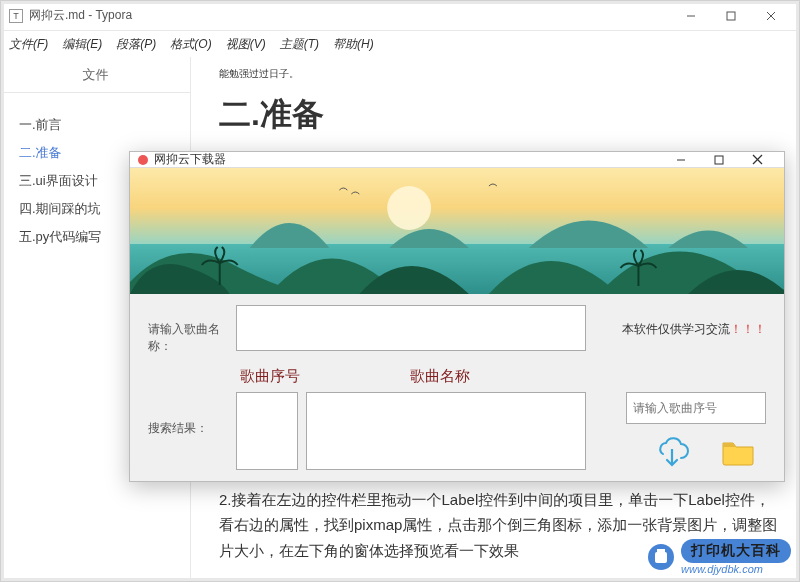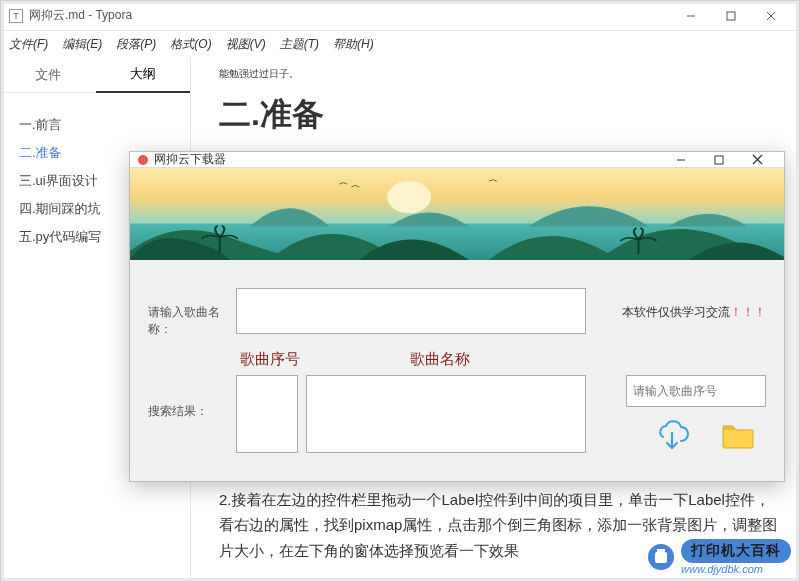--- a/index.html
+++ b/index.html
@@ -32,21 +32,21 @@
     
     .dialog { position: absolute; left: 128px; top: 150px; width: 656px; height: 331px; background: #f0f0f0; border: 1px solid #bbb; box-shadow: 0 5px 22px rgba(0,0,0,.25); display: flex; flex-direction: column; }
     .dlg-titlebar { height: 16px; background: #fff; display: flex; align-items: center; padding: 0 8px; font-size: 12px; color: #333; border-bottom: 1px solid #ddd; }
     .dlg-titlebar .dicon { width: 10px; height: 10px; border-radius: 50%; background: #e55; margin-right: 6px; }
     .dlg-titlebar .spacer { flex: 1; }
     .dlg-btn { width: 38px; height: 28px; display: flex; align-items: center; justify-content: center; font-size: 11px; color: #333; }
     
     .banner { height: 126px; position: relative; overflow: hidden; }
     .banner svg { width: 100%; height: 100%; display: block; }
     
-    .dlg-body { flex: 1; padding: 28px 18px; font-size: 12px; color: #444; position: relative; }
+    .dlg-body { flex: 1; padding: 11px 18px; font-size: 12px; color: #444; position: relative; }
     .row1 { display: flex; align-items: flex-start; gap: 8px; margin-bottom: 12px; }
     .lbl { width: 80px; font-size: 12px; color: #555; padding-top: 16px; }
     .big-input { width: 350px; height: 46px; border: 1px solid #aaa; background: #fff; font-size: 14px; padding: 4px 6px; }
     .note { font-size: 12px; color: #333; margin-left: auto; padding-top: 16px; }
     .note .red { color: #d33; }
     
     .headers { margin-left: 92px; display: flex; gap: 110px; font-size: 15px; color: #7f1d1d; margin-bottom: 6px; }
     .headers span:first-child { width: 60px; }
     
     .row2 { display: flex; align-items: flex-start; gap: 8px; }
@@ -97,21 +97,20 @@
   <span>格式(O)</span>
   <span>视图(V)</span>
   <span>主题(T)</span>
   <span>帮助(H)</span>
 </div>
 
 <div class="main">
   <div class="sidebar">
     <div class="side-tabs">
       <div class="side-tab">文件</div>
-      <div class="side-tab active">大纲</div>
     </div>
     <div class="outline">
       <div>一.前言</div>
       <div class="active">二.准备</div>
       <div>三.ui界面设计</div>
       <div>四.期间踩的坑</div>
       <div>五.py代码编写</div>
     </div>
   </div>
   <div class="content">

